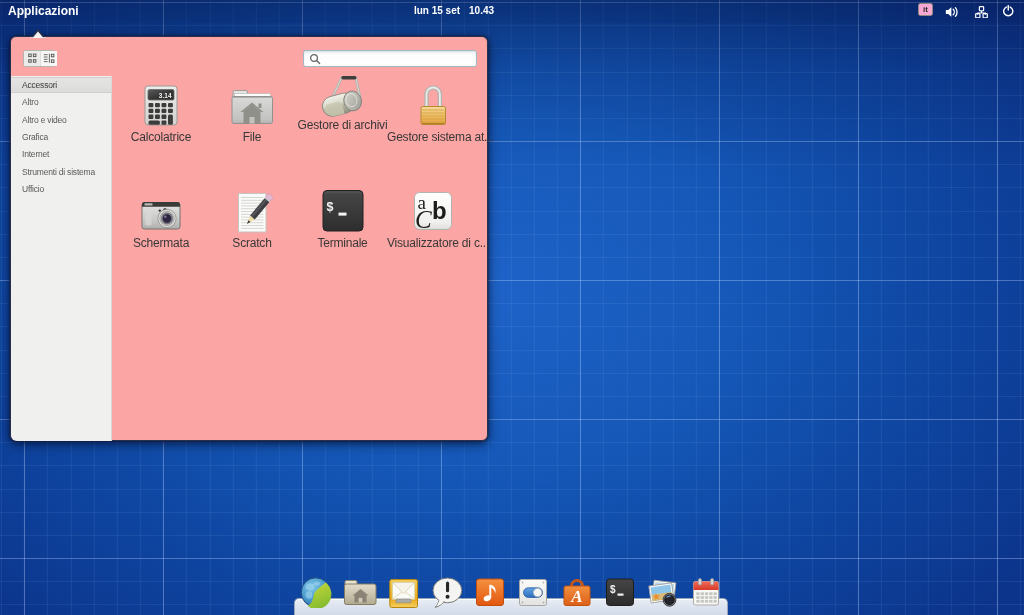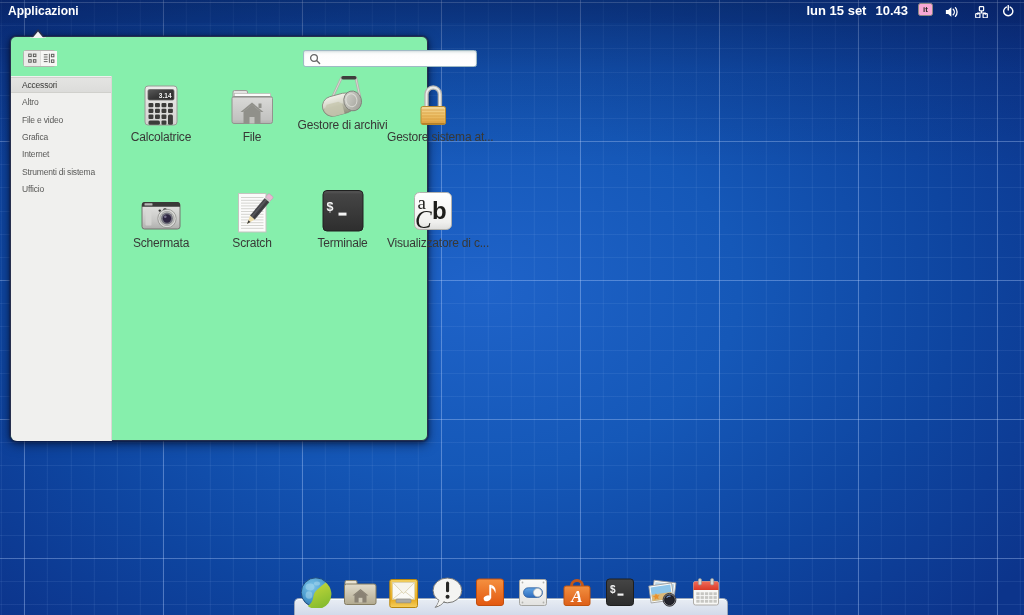--- a/index.html
+++ b/index.html
@@ -20,33 +20,33 @@
 .panel {
   position:absolute; left:0; top:0; width:1024px; height:23px;
   background:rgba(6,16,70,0.06);
 }
 .apps {
   position:absolute; left:8px; top:0; height:23px; line-height:22px;
   color:#fff; font-size:12px; font-weight:bold;
 }
 .clock {
   position:absolute; left:0; top:0; width:908px; height:23px; line-height:22px;
-  text-align:right; color:#fff; font-size:13px; font-weight:bold;
+  text-align:center; color:#fff; font-size:10px; font-weight:bold;
 }
 .clock .gap { display:inline-block; width:9px; }
 .kbd {
   position:absolute; left:918px; top:3px; width:15px; height:13px;
   background:#f9a8d4; border-radius:2.5px; border:1px solid #8e8a82;
   color:#2e2c28; font-size:8px; font-weight:bold; text-align:center; line-height:11px;
 }
 .picon { position:absolute; top:0; }
 
 .win {
-  position:absolute; left:10px; top:36px; width:418px; height:405px;
-  background:#86efac; border:1px solid #27304e; border-radius:6px;
+  position:absolute; left:10px; top:36px; width:478px; height:405px;
+  background:#fca5a5; border:1px solid #27304e; border-radius:6px;
   box-shadow:0 0 0 1px rgba(20,30,65,0.35), 0 3px 12px rgba(0,0,15,0.55), 0 1px 4px rgba(0,0,25,0.45);
 }
 .beak { position:absolute; left:8px; top:-9px; width:40px; height:10px; }
 
 .vbtns {
   position:absolute; left:12px; top:13px; width:33px; height:17px;
   background:linear-gradient(#ffffff,#f0f0ee);
   border:1px solid #b4b4b0; border-radius:3px;
 }
 .vbtns .sep { position:absolute; left:16px; top:0; width:1px; height:15px; background:#c4c4c0; }
@@ -142,21 +142,21 @@
   <div class="search">
     <svg width="12" height="12" viewBox="0 0 12 12" style="position:absolute;left:5px;top:2px;">
       <circle cx="5" cy="5" r="3.4" fill="none" stroke="#666" stroke-width="1.3"></circle>
       <line x1="7.6" y1="7.6" x2="10.6" y2="10.6" stroke="#666" stroke-width="1.4" stroke-linecap="round"></line>
     </svg>
   </div>
   <div class="sidebar"></div>
   <div class="vsep"></div>
   <div class="cat sel" style="top:39.5px;">Accessori</div>
   <div class="cat" style="top:57px;">Altro</div>
-  <div class="cat" style="top:74.7px;">File e video</div>
+  <div class="cat" style="top:74.7px;">Altro e video</div>
   <div class="cat" style="top:92px;">Grafica</div>
   <div class="cat" style="top:109.3px;">Internet</div>
   <div class="cat" style="top:126.7px;">Strumenti di sistema</div>
   <div class="cat" style="top:144px;">Ufficio</div>
 
   <div class="app" style="left:104px; top:44px;">
     <svg class="ic" width="48" height="48" viewBox="0 0 48 48">
       <defs>
         <linearGradient id="calcb" x1="0" y1="0" x2="0" y2="1">
           <stop offset="0" stop-color="#ececea"></stop>

